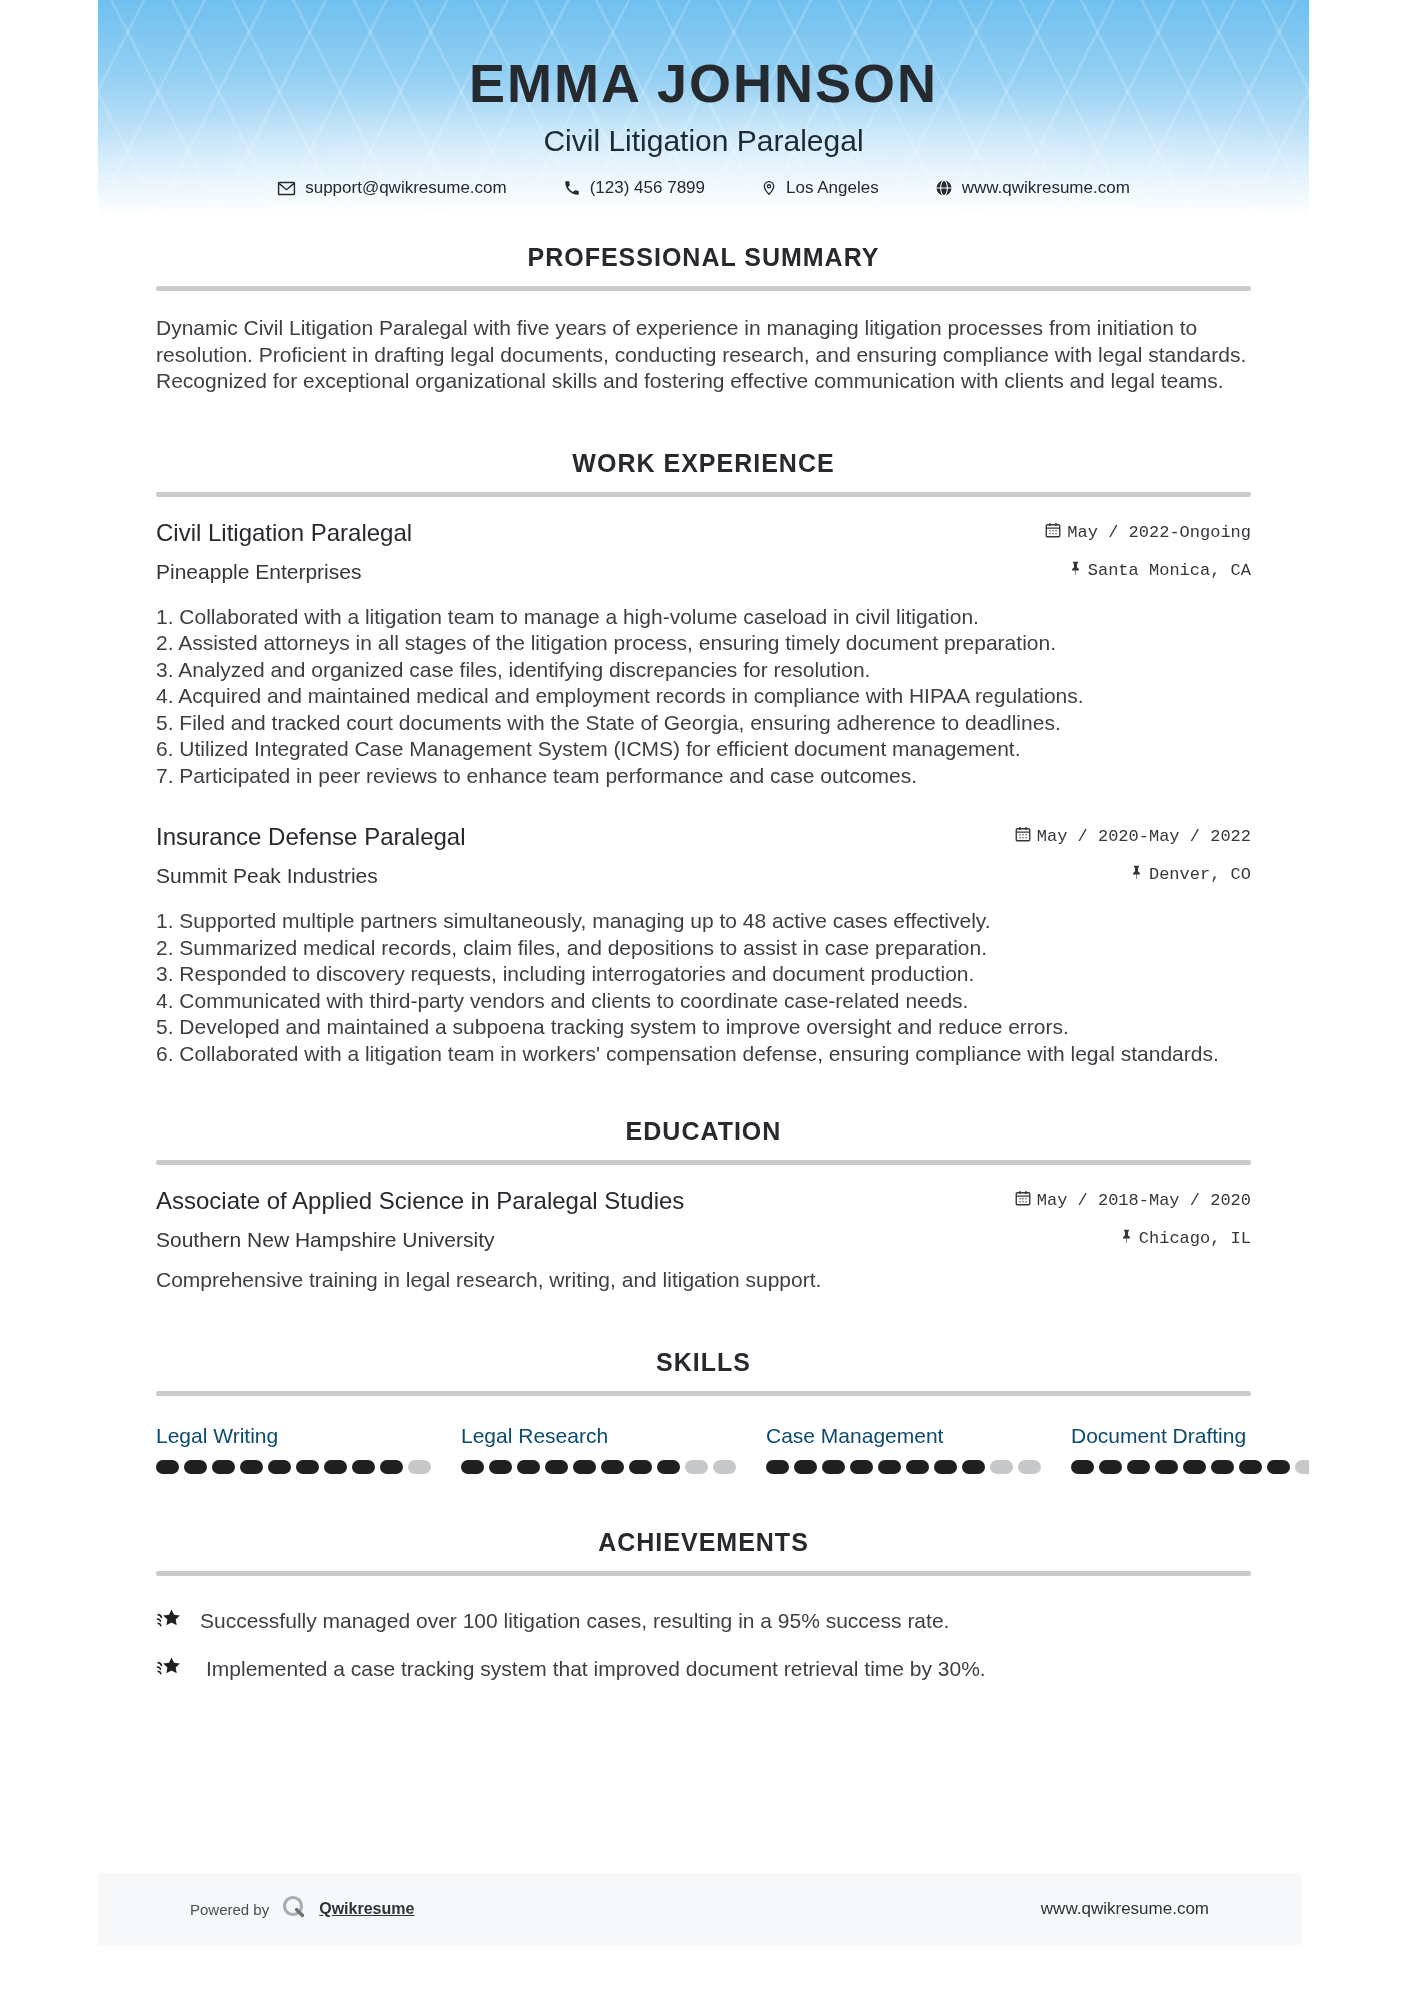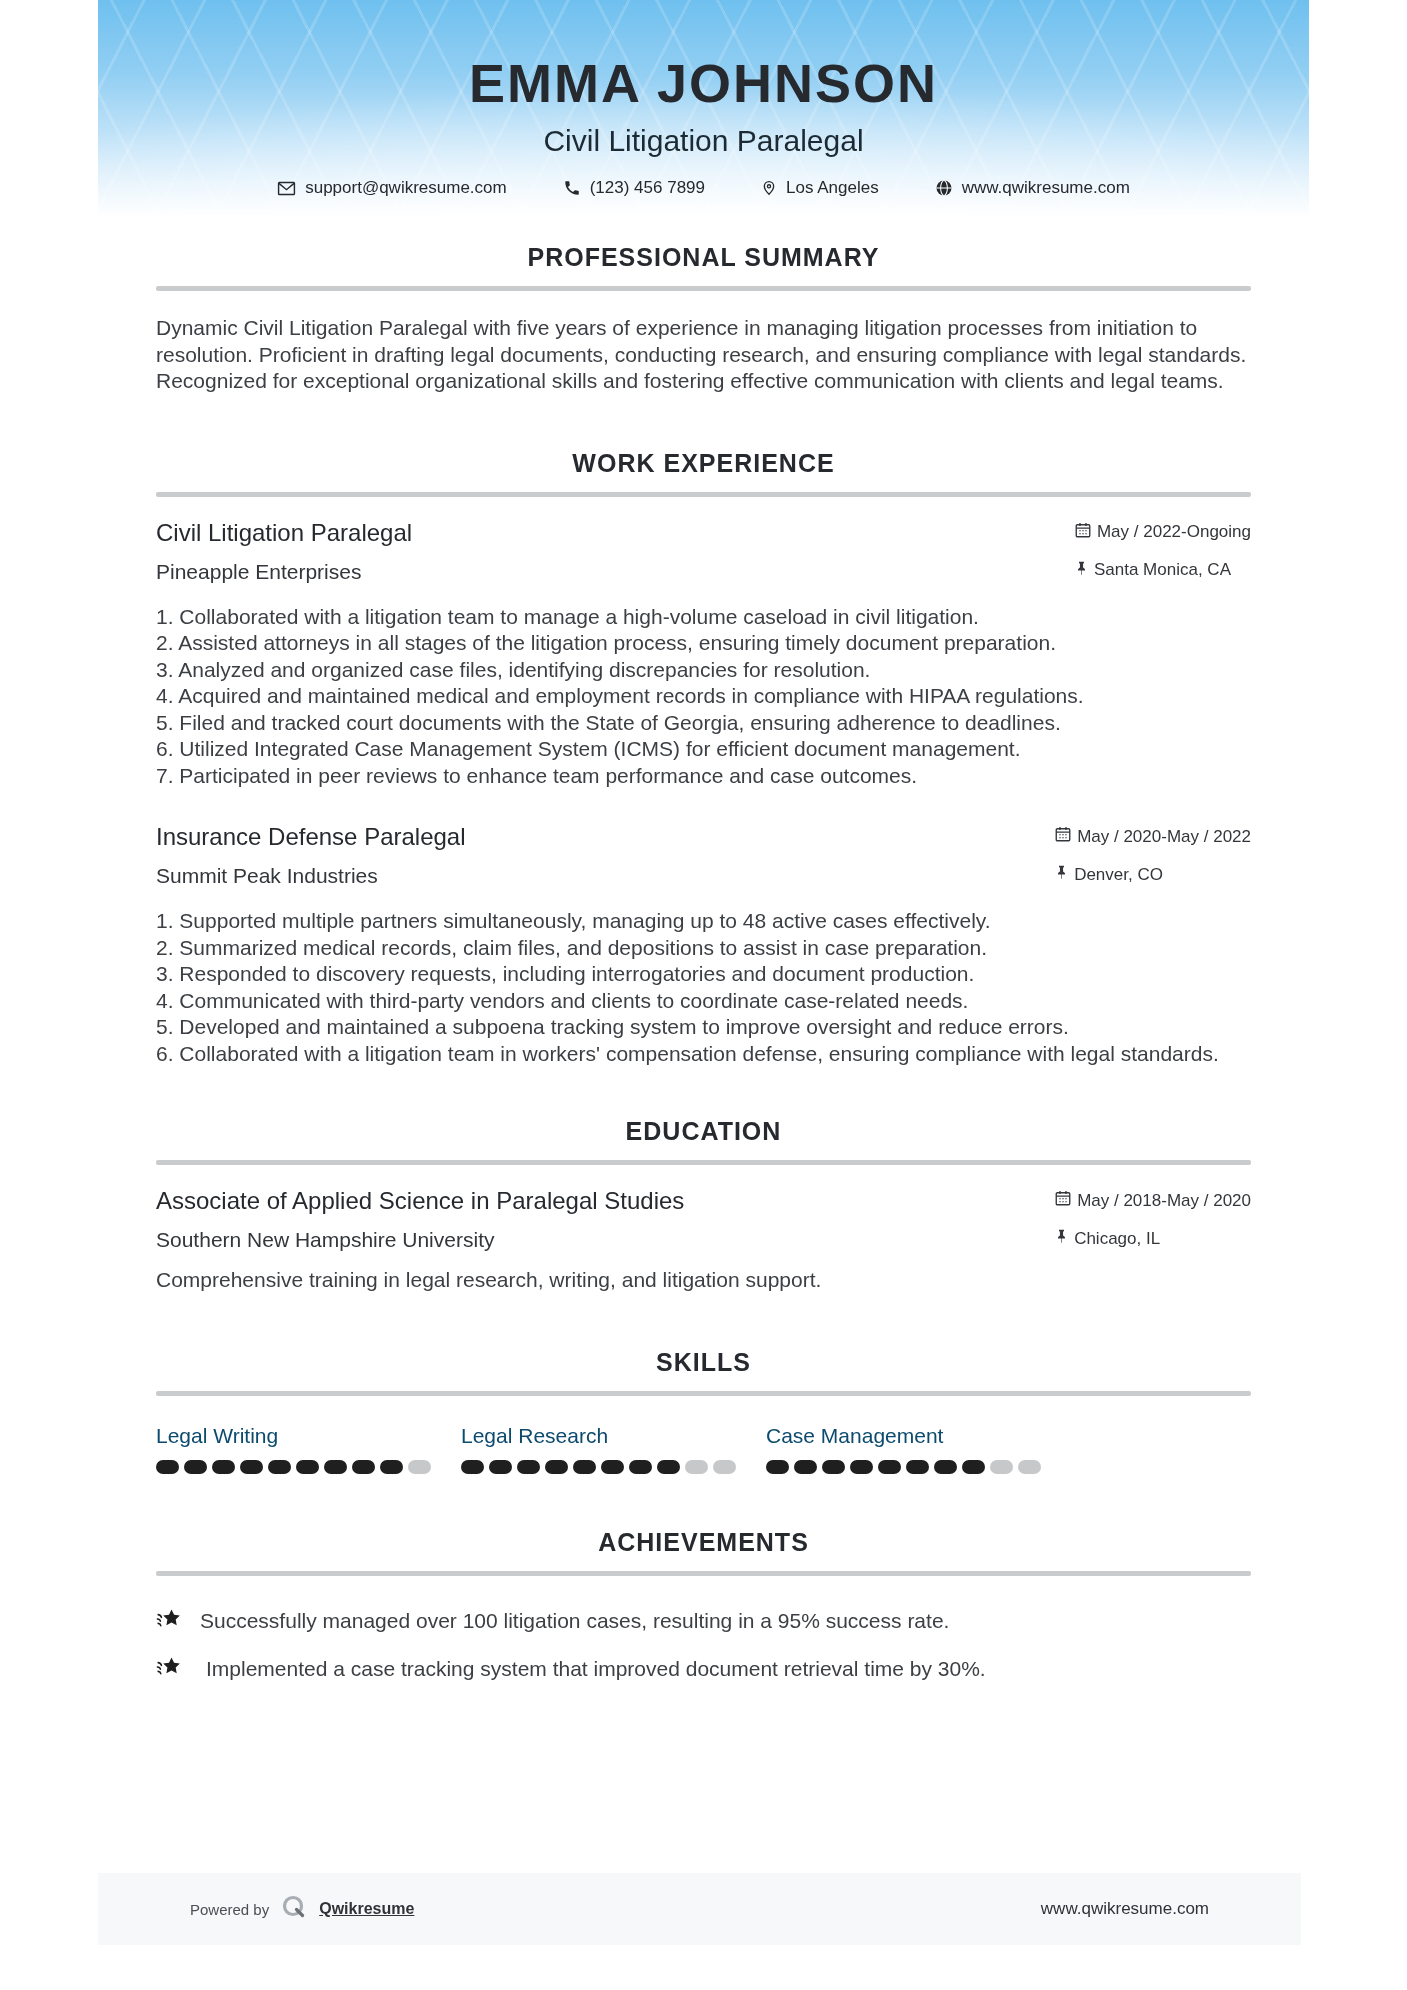--- a/index.html
+++ b/index.html
@@ -32,21 +32,21 @@
   .mt-summary { margin-top:28px; }
   .summary-text { margin-top:24px; font-size:21px; line-height:26.5px; color:#3c3f43; }
 
   .mt-work { margin-top:54px; }
   .job { margin-top:22px; }
   .job + .job { margin-top:34px; }
   .entry-head { display:flex; justify-content:space-between; align-items:flex-start; }
   .entry-title { font-size:24px; font-weight:500; color:#26292e; }
   .entry-company { margin-top:13px; font-size:21px; color:#33363a; }
   .entry-meta { text-align:right; margin-top:2px; }
-  .meta-row { display:flex; align-items:center; gap:5px; font-size:17px; color:#33363a; }
+  .meta-row { display:flex; justify-content:flex-end; align-items:center; gap:5px; font-size:17px; color:#33363a;font-family:Liberation Mono, monospace; }
   .meta-row + .meta-row { margin-top:16px; }
   ol.bullets { margin-top:20px; list-style:none; }
   ol.bullets li { font-size:21px; line-height:26.5px; color:#3c3f43; }
 
   .mt-education { margin-top:50px; }
   .edu-entry { margin-top:22px; }
   .edu-desc { margin-top:16px; font-size:21px; color:#3c3f43; }
 
   .mt-skills { margin-top:56px; }
   .skills-grid { margin-top:28px; display:grid; grid-template-columns:repeat(4, 1fr); gap:30px; }
@@ -290,20 +290,35 @@
             <span class="pill on"></span>
             <span class="pill on"></span>
             <span class="pill on"></span>
             <span class="pill on"></span>
             <span class="pill on"></span>
             <span class="pill off"></span>
             <span class="pill off"></span>
           </div>
         </div>
 
+        <div class="skill">
+          <div class="skill-name">Document Drafting</div>
+          <div class="skill-bar">
+            <span class="pill on"></span>
+            <span class="pill on"></span>
+            <span class="pill on"></span>
+            <span class="pill on"></span>
+            <span class="pill on"></span>
+            <span class="pill on"></span>
+            <span class="pill on"></span>
+            <span class="pill on"></span>
+            <span class="pill off"></span>
+            <span class="pill off"></span>
+          </div>
+        </div>
       </div>
 
     <h2 class="section-heading mt-achievements">ACHIEVEMENTS</h2>
     <div class="rule"></div>
 
     <div class="ach-list">
 
         <div class="ach-item">
           <span>
             <svg width="26" height="26" viewBox="0 0 26 26">

